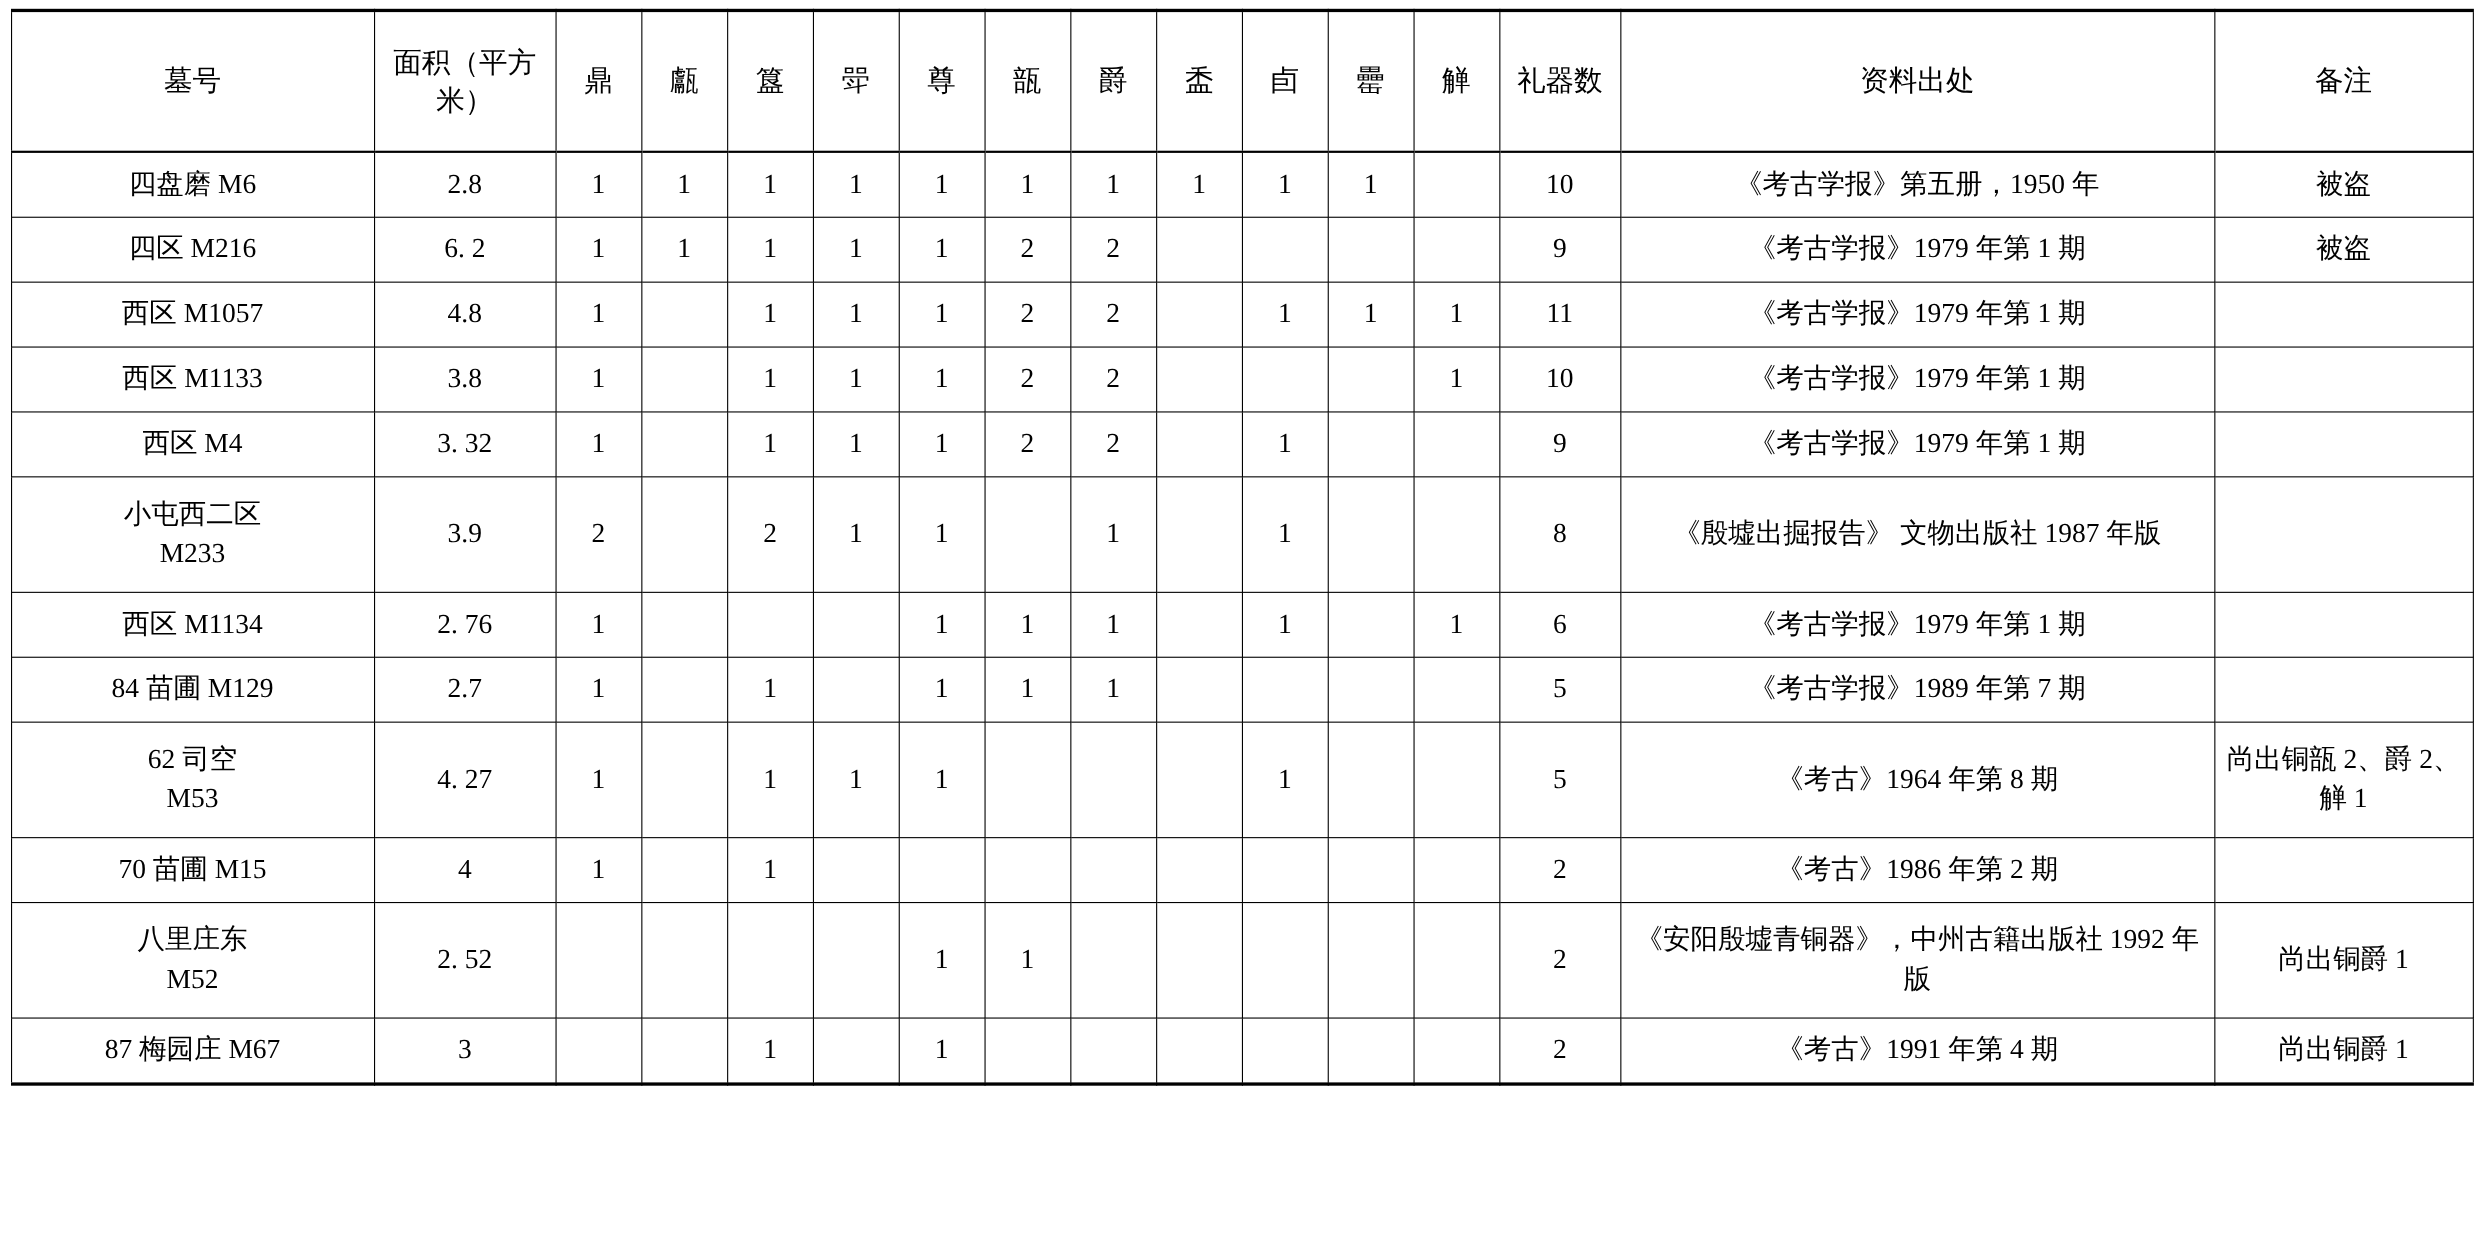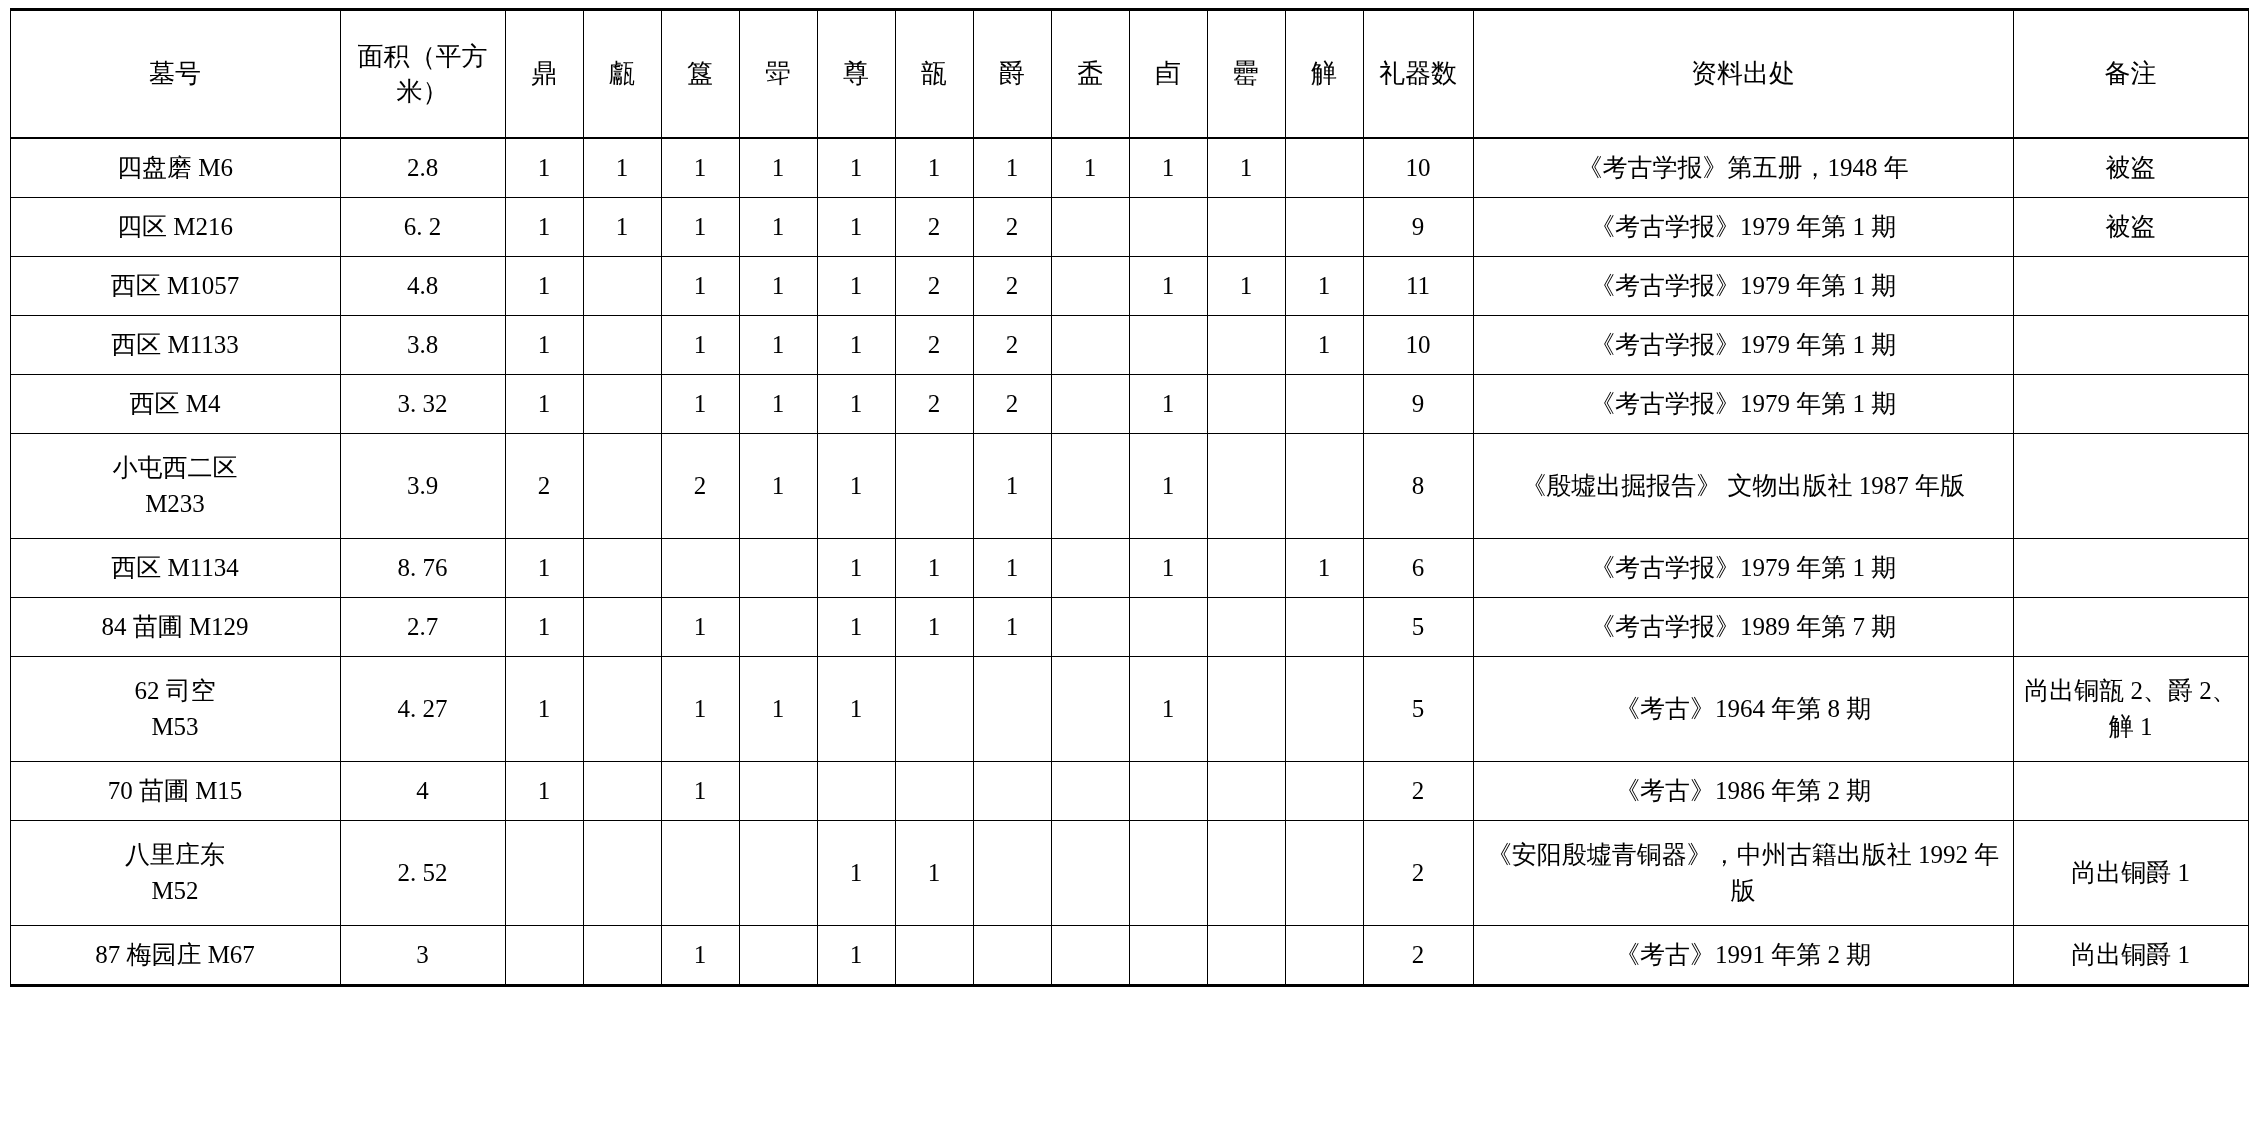--- a/index.html
+++ b/index.html
@@ -196,21 +196,21 @@
           <td>
             <span class="cell-multiline">1</span>
           </td>
           <td>
             <span class="cell-multiline"></span>
           </td>
           <td>
             <span class="cell-multiline">10</span>
           </td>
           <td class="source-cell">
-            <span class="cell-multiline">《考古学报》第五册，1948 年</span>
+            <span class="cell-multiline">《考古学报》第五册，1950 年</span>
           </td>
           <td>
             <span class="cell-multiline">被盗</span>
           </td>
         </tr>
         <tr>
           <td class="tomb-cell">
             <span class="cell-multiline">四区 M216</span>
           </td>
           <td>
@@ -457,21 +457,21 @@
           </td>
           <td>
             <span class="cell-multiline"></span>
           </td>
         </tr>
         <tr>
           <td class="tomb-cell">
             <span class="cell-multiline">西区 M1134</span>
           </td>
           <td>
-            <span class="cell-multiline">8. 76</span>
+            <span class="cell-multiline">2. 76</span>
           </td>
           <td>
             <span class="cell-multiline">1</span>
           </td>
           <td>
             <span class="cell-multiline"></span>
           </td>
           <td>
             <span class="cell-multiline"></span>
           </td>
@@ -746,21 +746,21 @@
           <td>
             <span class="cell-multiline"></span>
           </td>
           <td>
             <span class="cell-multiline"></span>
           </td>
           <td>
             <span class="cell-multiline">2</span>
           </td>
           <td class="source-cell">
-            <span class="cell-multiline">《考古》1991 年第 2 期</span>
+            <span class="cell-multiline">《考古》1991 年第 4 期</span>
           </td>
           <td>
             <span class="cell-multiline">尚出铜爵 1</span>
           </td>
         </tr>
       </tbody>
   </table>
 </div>
 
 </body></html>

